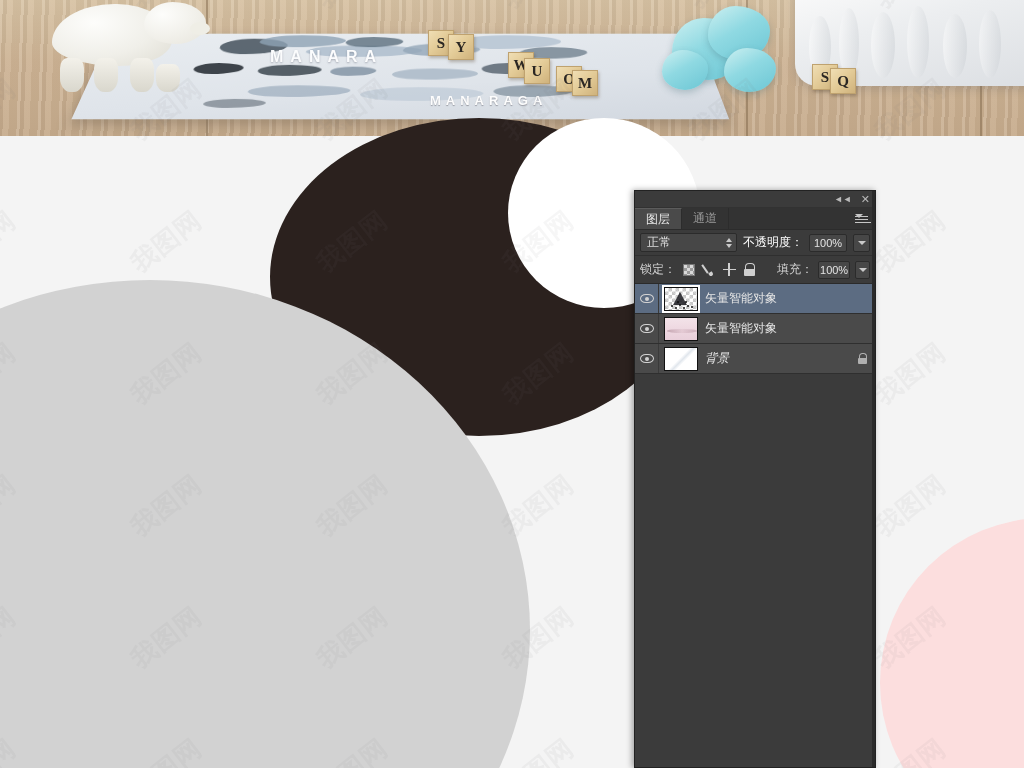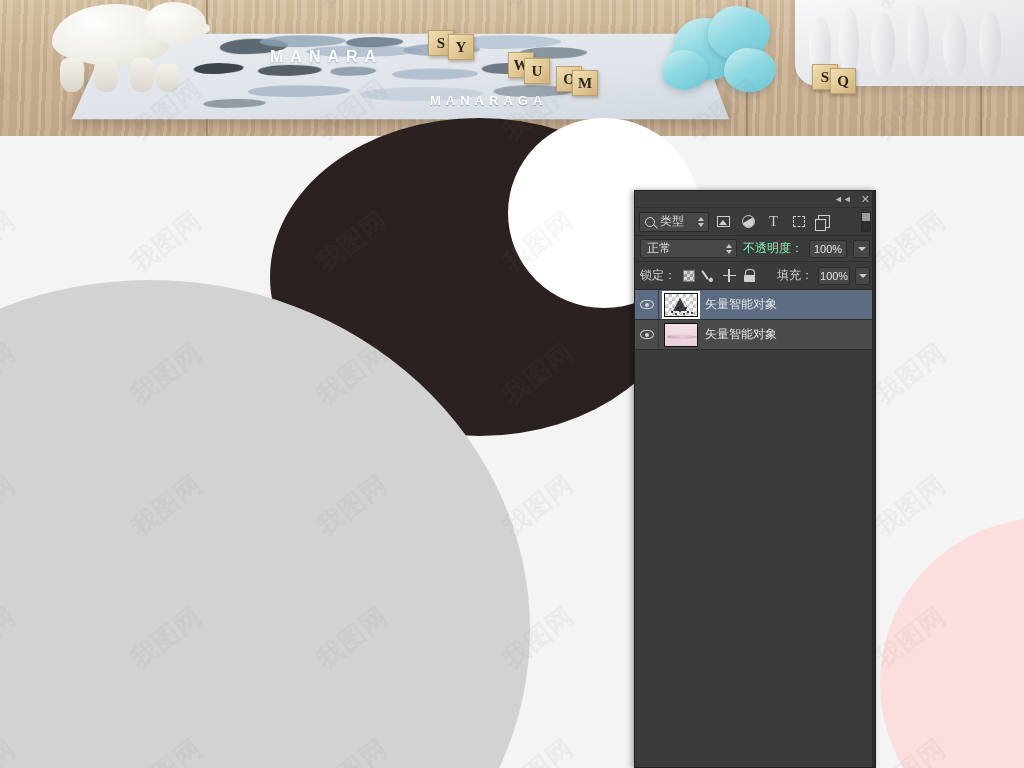--- a/index.html
+++ b/index.html
@@ -227,21 +227,21 @@
   .blend-row{
     height:26px;background:#3b3b3b;display:flex;align-items:center;
     padding:0 5px;gap:6px;flex:0 0 auto;border-bottom:1px solid #2f2f2f;
   }
   .blend-select{
     flex:1 1 auto; height:19px; background:#474747;border:1px solid #2b2b2b;
     border-radius:2px;display:flex;align-items:center;padding:0 4px 0 6px;cursor:pointer;
     max-width:112px;
   }
   .blend-select .lbl{font-size:12px;color:#dcdcdc;}
-  .opacity-label{font-size:12px;color:#86efac;white-space:nowrap;}
+  .opacity-label{font-size:12px;color:#ffffff;white-space:nowrap;}
   .num-field{
     width:38px;height:18px;background:#474747;border:1px solid #2b2b2b;border-radius:2px;
     display:flex;align-items:center;justify-content:center;font-size:11px;color:#e3e3e3;cursor:text;
   }
   .num-arrow{
     width:17px;height:18px;background:#474747;border:1px solid #2b2b2b;border-radius:2px;
     display:flex;align-items:center;justify-content:center;cursor:pointer;
   }
   .num-arrow .dn{width:0;height:0;border-left:4px solid transparent;border-right:4px solid transparent;border-top:4px solid #c9c9c9;}
 
@@ -452,47 +452,35 @@
     </div>
 </div>
 
 <div id="layers-panel">
 
   <div class="panel-titlebar">
     <span class="tb-icon">◄◄</span>
     <span class="tb-icon close">✕</span>
   </div>
 
-
-  <div class="filter-row">
-    <div class="kind-select">
-      <span class="magnifier"></span>
-      <span class="lbl">类型</span>
-      <span class="spin">
-        <span class="up"></span>
-          <span class="dn"></span>
-      </span>
-    </div>
-    <div class="fbtn">
-        <span class="ic-image"></span>
-      </div>
-    <div class="fbtn">
-        <span class="ic-adjust"></span>
-      </div>
-    <div class="fbtn">
-        <span class="ic-type">T</span>
-      </div>
-    <div class="fbtn">
-        <span class="ic-shape"></span>
-      </div>
-    <div class="fbtn">
-        <span class="ic-smart"></span>
-      </div>
-    <div class="toggle-strip"></div>
+  <div class="panel-tabs">
+    <div class="panel-tab active">
+      <span>图层</span>
+    </div>
+    <div class="panel-tab">
+      <span>通道</span>
+    </div>
+    <div id="panel-menu-btn">
+      <div class="tri"></div>
+      <i></i>
+        <i></i>
+        <i></i>
+    </div>
   </div>
+
 
   <div class="blend-row">
     <div class="blend-select">
       <span class="lbl">正常</span>
       <span class="spin" style="margin-left:auto">
         <span class="up"></span>
           <span class="dn"></span>
       </span>
     </div>
     <span class="opacity-label">不透明度：</span>
@@ -547,17 +535,29 @@
       <div class="layer-row">
         <div class="eye-cell">
           <span class="ic-eye"></span>
         </div>
         <div class="thumb-cell">
           <div class="thumb pink"></div>
         </div>
         <div class="layer-name">矢量智能对象</div>
         <div class="lock-cell"></div>
       </div>
+      <div class="layer-row">
+        <div class="eye-cell">
+          <span class="ic-eye"></span>
+        </div>
+        <div class="thumb-cell">
+          <div class="thumb white"></div>
+        </div>
+        <div class="layer-name bg">背景</div>
+        <div class="lock-cell">
+          <span class="ic-lock-sm"></span>
+        </div>
+      </div>
     </div>
 
   <div class="panel-body-fill"></div>
   <div class="panel-right-edge"></div>
 </div>
 
 </body></html>

